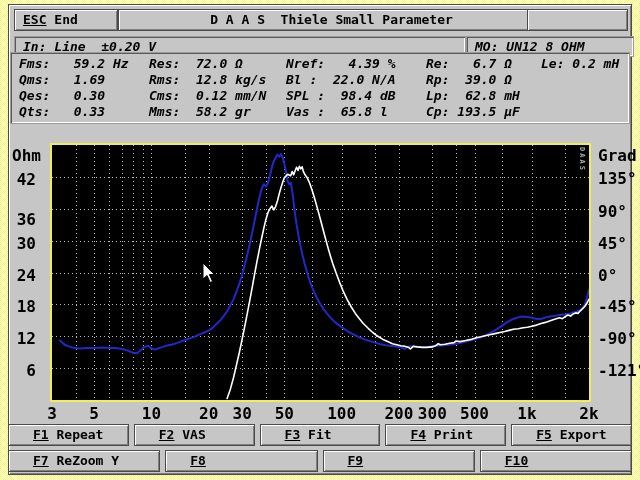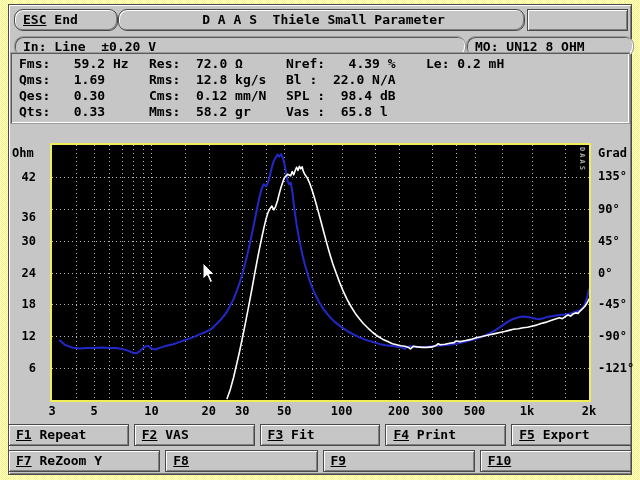--- a/index.html
+++ b/index.html
@@ -4,68 +4,69 @@
 <style>
   html,body{margin:0;padding:0;}
   body{font-family:"DejaVu Sans Mono","Liberation Mono",monospace;font-weight:bold;color:#000;}
   .screen{position:relative;width:640px;height:480px;overflow:hidden;
     background:repeating-conic-gradient(#ffffff 0 25%, #fafa55 0 50%) 0 0/2px 2px;}
   .window{position:absolute;left:8px;top:4px;width:622px;height:469px;background:#c6c6c6;
     border:1px solid #4a4a4a;box-shadow:inset 1px 1px 0 #ffffff, inset -1px -1px 0 #7d7d7d;}
   .raised{position:absolute;background:#c6c6c6;border:1px solid #4a4a4a;
     box-shadow:inset 1px 1px 0 #ffffff, inset -1px -1px 0 #808080;}
   .sunken{position:absolute;background:#c6c6c6;border:1px solid #9a9a9a;
-    box-shadow:inset 1px 1px 0 #5a5a5a, inset -1px -1px 0 #ffffff;}
-  .bar-text{font-size:13px;line-height:20px;padding-left:8px;white-space:pre;border-radius:9px;}
-  .center{text-align:center;padding-left:4px;}
+    box-shadow:inset 1px 1px 0 #5a5a5a, inset -1px -1px 0 #ffffff;font-style:italic;}
+  .bar-text{font-size:13px;line-height:20px;padding-left:8px;white-space:pre;}
+  .center{text-align:center;padding-left:12px;}
   .ul{text-decoration:underline;}
   
   #param-panel{left:10px;top:52px;width:618px;height:70px;}
   .pcol{position:absolute;top:3px;font-size:13px;line-height:16px;white-space:pre;}
   .pcol:nth-child(1){left:8px;}
   .pcol:nth-child(2){left:138px;}
   .pcol:nth-child(3){left:275px;}
   .pcol:nth-child(4){left:415px;}
   .pcol:nth-child(5){left:530px;}
   
   #plot{position:absolute;left:50px;top:143px;width:537px;height:255px;background:#000;
     border:2px solid #efef55;}
   #plot svg{display:block;}
-  .axlab{position:absolute;font-size:12px;white-space:pre;}
+  .axlab{position:absolute;font-size:16px;white-space:pre;}
   .ylab{left:4px;width:32px;text-align:right;}
   .rlab{left:598px;width:42px;text-align:left;}
   .xlab{width:40px;text-align:center;top:404px;}
   #watermark{position:absolute;right:3px;top:2px;writing-mode:vertical-rl;font-size:7px;
     letter-spacing:2px;color:#c8c8c8;opacity:.85;}
   
   .fkey-row{position:absolute;left:8px;width:624px;height:22px;display:flex;gap:5px;}
   #fkey-row1{top:424px;}
   #fkey-row2{top:450px;}
   .fkey{flex:1;position:relative;background:#c6c6c6;border:1px solid #4a4a4a;
     box-shadow:inset 1px 1px 0 #ffffff, inset -1px -1px 0 #808080;
-    font-size:13px;line-height:20px;padding-left:7px;white-space:pre;cursor:default;}
+    font-size:13px;line-height:20px;padding-left:24px;white-space:pre;cursor:default;}
   #cursor{position:absolute;left:202px;top:262px;}
 </style>
 </head>
 <body>
 
 <div class="screen">
   <div class="window"></div>
 
   <div class="raised bar-text" style="left:14px;top:9px;width:94px;height:20px;"><span class="ul">ESC</span><span> End</span></div>
   <div class="raised bar-text center" style="left:118px;top:9px;width:401px;height:20px;"><span>D A A S  Thiele Small Parameter</span></div>
   <div class="raised" style="left:527px;top:9px;width:99px;height:20px;"></div>
 
   <div class="sunken bar-text" style="left:14px;top:36px;width:442px;height:19px;"><span>In: Line  ±0.20 V</span></div>
   <div class="sunken bar-text" style="left:466px;top:36px;width:158px;height:19px;"><span class="ul">M</span><span>O: UN12 8 OHM</span></div>
 
   <div class="sunken" id="param-panel">
       <div class="pcol"><div>Fms:   59.2 Hz</div><div>Qms:   1.69</div><div>Qes:   0.30</div><div>Qts:   0.33</div></div>
       <div class="pcol"><div>Res:  72.0 Ω</div><div>Rms:  12.8 kg/s</div><div>Cms:  0.12 mm/N</div><div>Mms:  58.2 gr</div></div>
       <div class="pcol"><div>Nref:   4.39 %</div><div>Bl :  22.0 N/A</div><div>SPL :  98.4 dB</div><div>Vas :  65.8 l</div></div>
+      <div class="pcol"><div>Re:   6.7 Ω</div><div>Rp:  39.0 Ω</div><div>Lp:  62.8 mH</div><div>Cp: 193.5 μF</div></div>
       <div class="pcol"><div>Le: 0.2 mH</div></div>
     </div>
 
   <div id="chart-area">
     <div id="plot">
         <svg width="537" height="255" viewBox="0 0 537 255">
           <line x1="24.5" y1="0" x2="24.5" y2="255" stroke="#b8b8b8" stroke-width="1" stroke-dasharray="1,3" shape-rendering="crispEdges"></line>
           <line x1="42.5" y1="0" x2="42.5" y2="255" stroke="#b8b8b8" stroke-width="1" stroke-dasharray="1,3" shape-rendering="crispEdges"></line>
           <line x1="57.5" y1="0" x2="57.5" y2="255" stroke="#b8b8b8" stroke-width="1" stroke-dasharray="1,3" shape-rendering="crispEdges"></line>
           <line x1="70.5" y1="0" x2="70.5" y2="255" stroke="#b8b8b8" stroke-width="1" stroke-dasharray="1,3" shape-rendering="crispEdges"></line>

